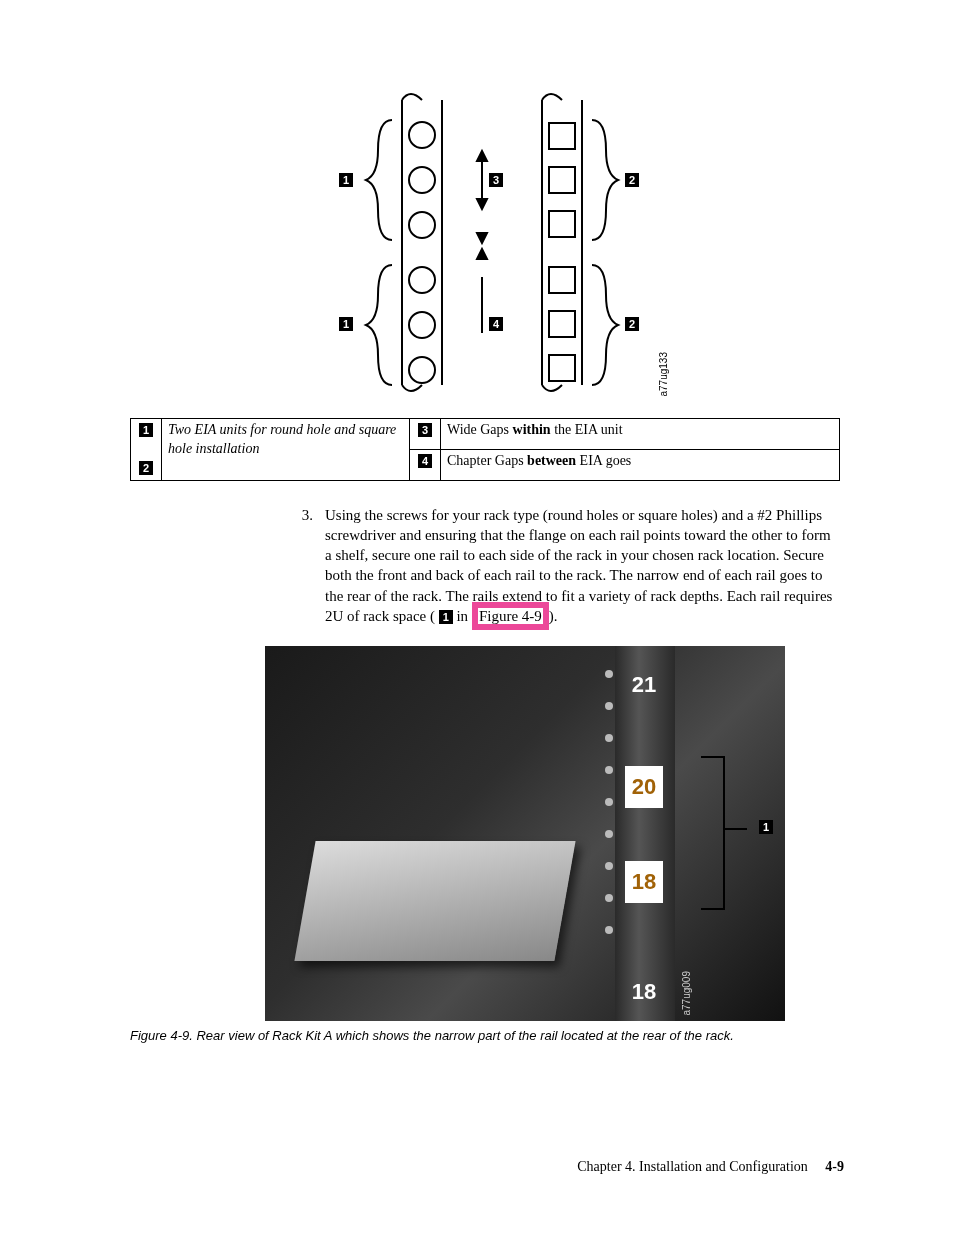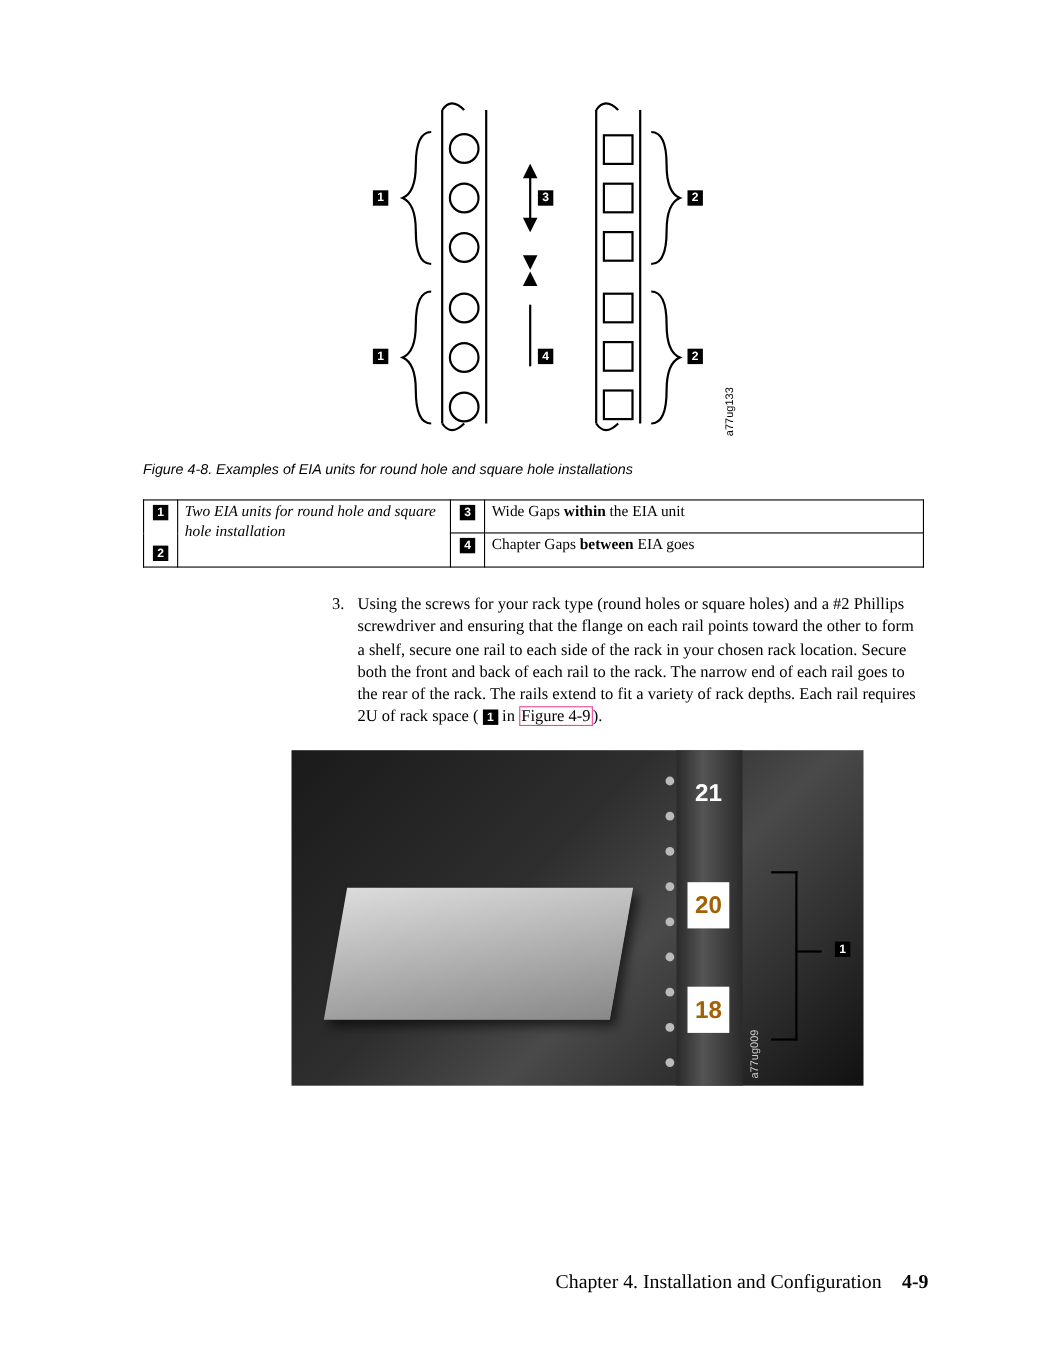--- a/index.html
+++ b/index.html
@@ -65,25 +65,25 @@
   
   .step {
     margin-left: 165px;
     margin-right: 10px;
     display: flex;
     gap: 12px;
     font-size: 15px;
   }
   .step .num { min-width: 18px; text-align: right; }
   .step p { margin: 0; }
-  .fig49ref { border: 1px solid #ec4899; padding: 0 1px; }
+  .fig49ref { border: 6px solid #ec4899; padding: 0 1px; }
   
   .fig49 {
     width: 520px;
-    height: 305px;
+    height: 375px;
     margin: 20px 0 0 135px;
     position: relative;
     background: linear-gradient(135deg,#1a1a1a 0%,#2e2e2e 40%,#4a4a4a 60%,#111 100%);
     overflow: hidden;
   }
   .fig49 .rail {
     position: absolute;
     left: 40px; bottom: 60px;
     width: 260px; height: 120px;
     background: linear-gradient(170deg,#dcdcdc,#888);
@@ -135,21 +135,21 @@
     position: absolute; right: 92px; bottom: 6px;
     font-family: Arial, Helvetica, sans-serif;
     font-size: 10px; color: #ccc;
     writing-mode: vertical-rl; transform: rotate(180deg);
   }
   
   .footer {
     position: absolute;
     right: 110px;
     bottom: 58px;
-    font-size: 18px;
+    font-size: 14px;
   }
   .footer .pg { font-weight: bold; margin-left: 14px; }
 </style>
 </head>
 <body>
 
 <div class="page">
 
   <div class="fig48">
     <svg viewBox="0 0 460 315" width="460" height="315">
@@ -207,21 +207,20 @@
 
     <span class="callnum" style="position:absolute; left:82px;  top:88px;">1</span>
     <span class="callnum" style="position:absolute; left:82px;  top:232px;">1</span>
     <span class="callnum" style="position:absolute; left:368px; top:88px;">2</span>
     <span class="callnum" style="position:absolute; left:368px; top:232px;">2</span>
     <span class="callnum" style="position:absolute; left:232px; top:88px;">3</span>
     <span class="callnum" style="position:absolute; left:232px; top:232px;">4</span>
     <span style="position:absolute; right:48px; bottom:4px; font:10px Arial; writing-mode:vertical-rl; transform:rotate(180deg);">a77ug133</span>
   </div>
 
-  <div class="caption">Figure 4-8. Examples of EIA units for round hole and square hole installations</div>
 
   <table class="legend">
     <tbody>
         <tr>
       <td class="num" rowspan="2" style="border-bottom:1px solid #000;">
         <span class="callnum">1</span><br><br>
         <span class="callnum">2</span>
       </td>
       <td rowspan="2" class="spanrow" style="width:235px;">Two EIA units for round hole and square hole installation</td>
       <td class="num"><span class="callnum">3</span></td>
@@ -262,19 +261,20 @@
     <div class="label l21">21</div>
     <div class="label l20">20</div>
     <div class="label l19">18</div>
     <div class="label l18">18</div>
     <div class="bracket"></div>
     <div class="bracketline"></div>
     <span class="callnum callout1">1</span>
     <span class="sidelabel">a77ug009</span>
   </div>
 
+  <div class="caption" style="margin-left:0;">Figure 4-9. Rear view of Rack Kit A which shows the narrow part of the rail located at the rear of the rack.</div>
 
   <div class="footer">
     <span>Chapter 4. Installation and Configuration</span>
     <span class="pg">4-9</span>
   </div>
 
 </div>
 
 </body></html>

